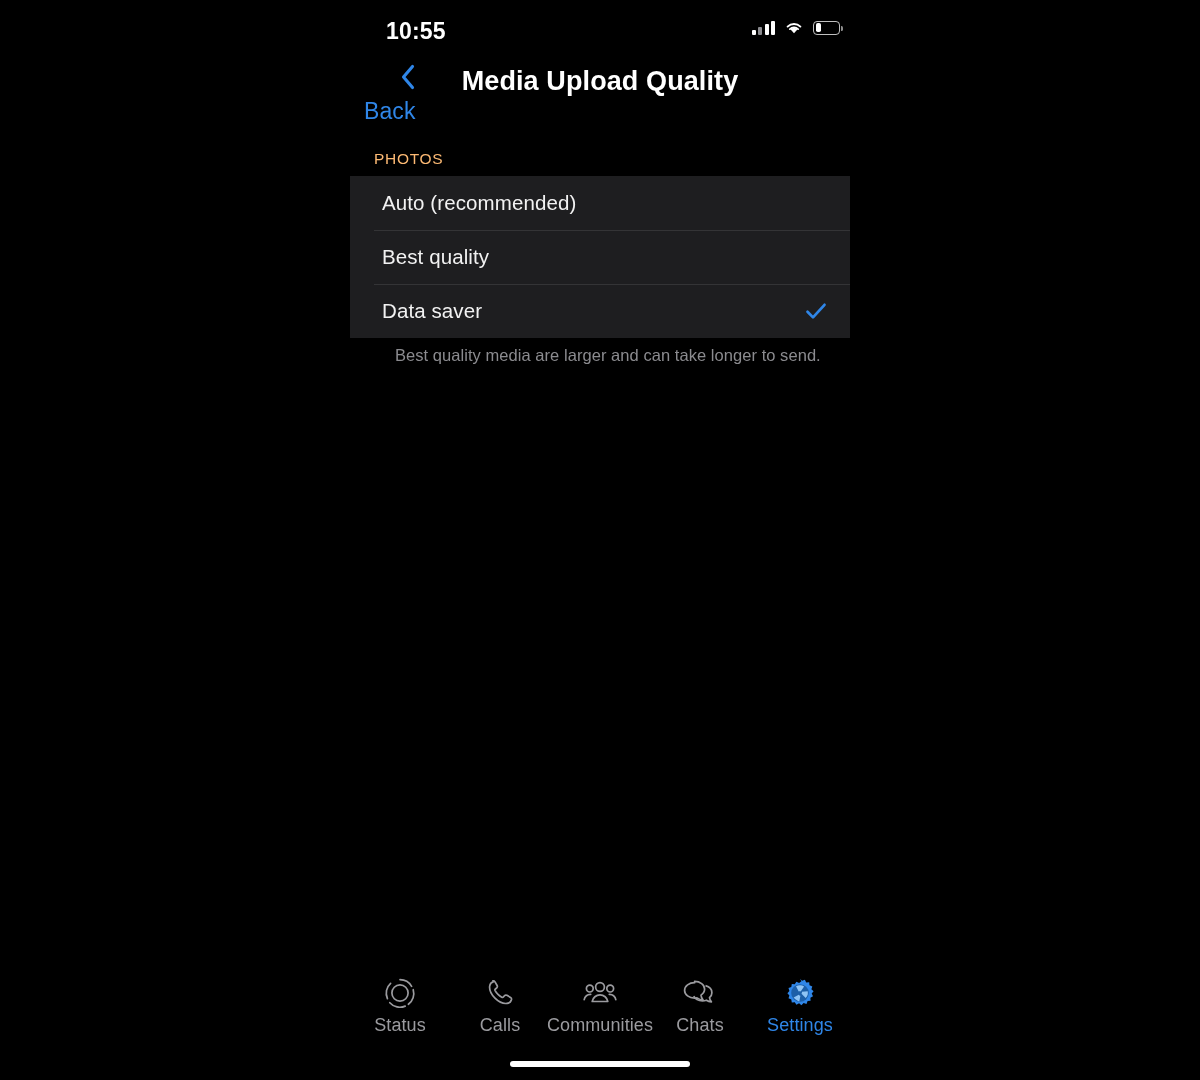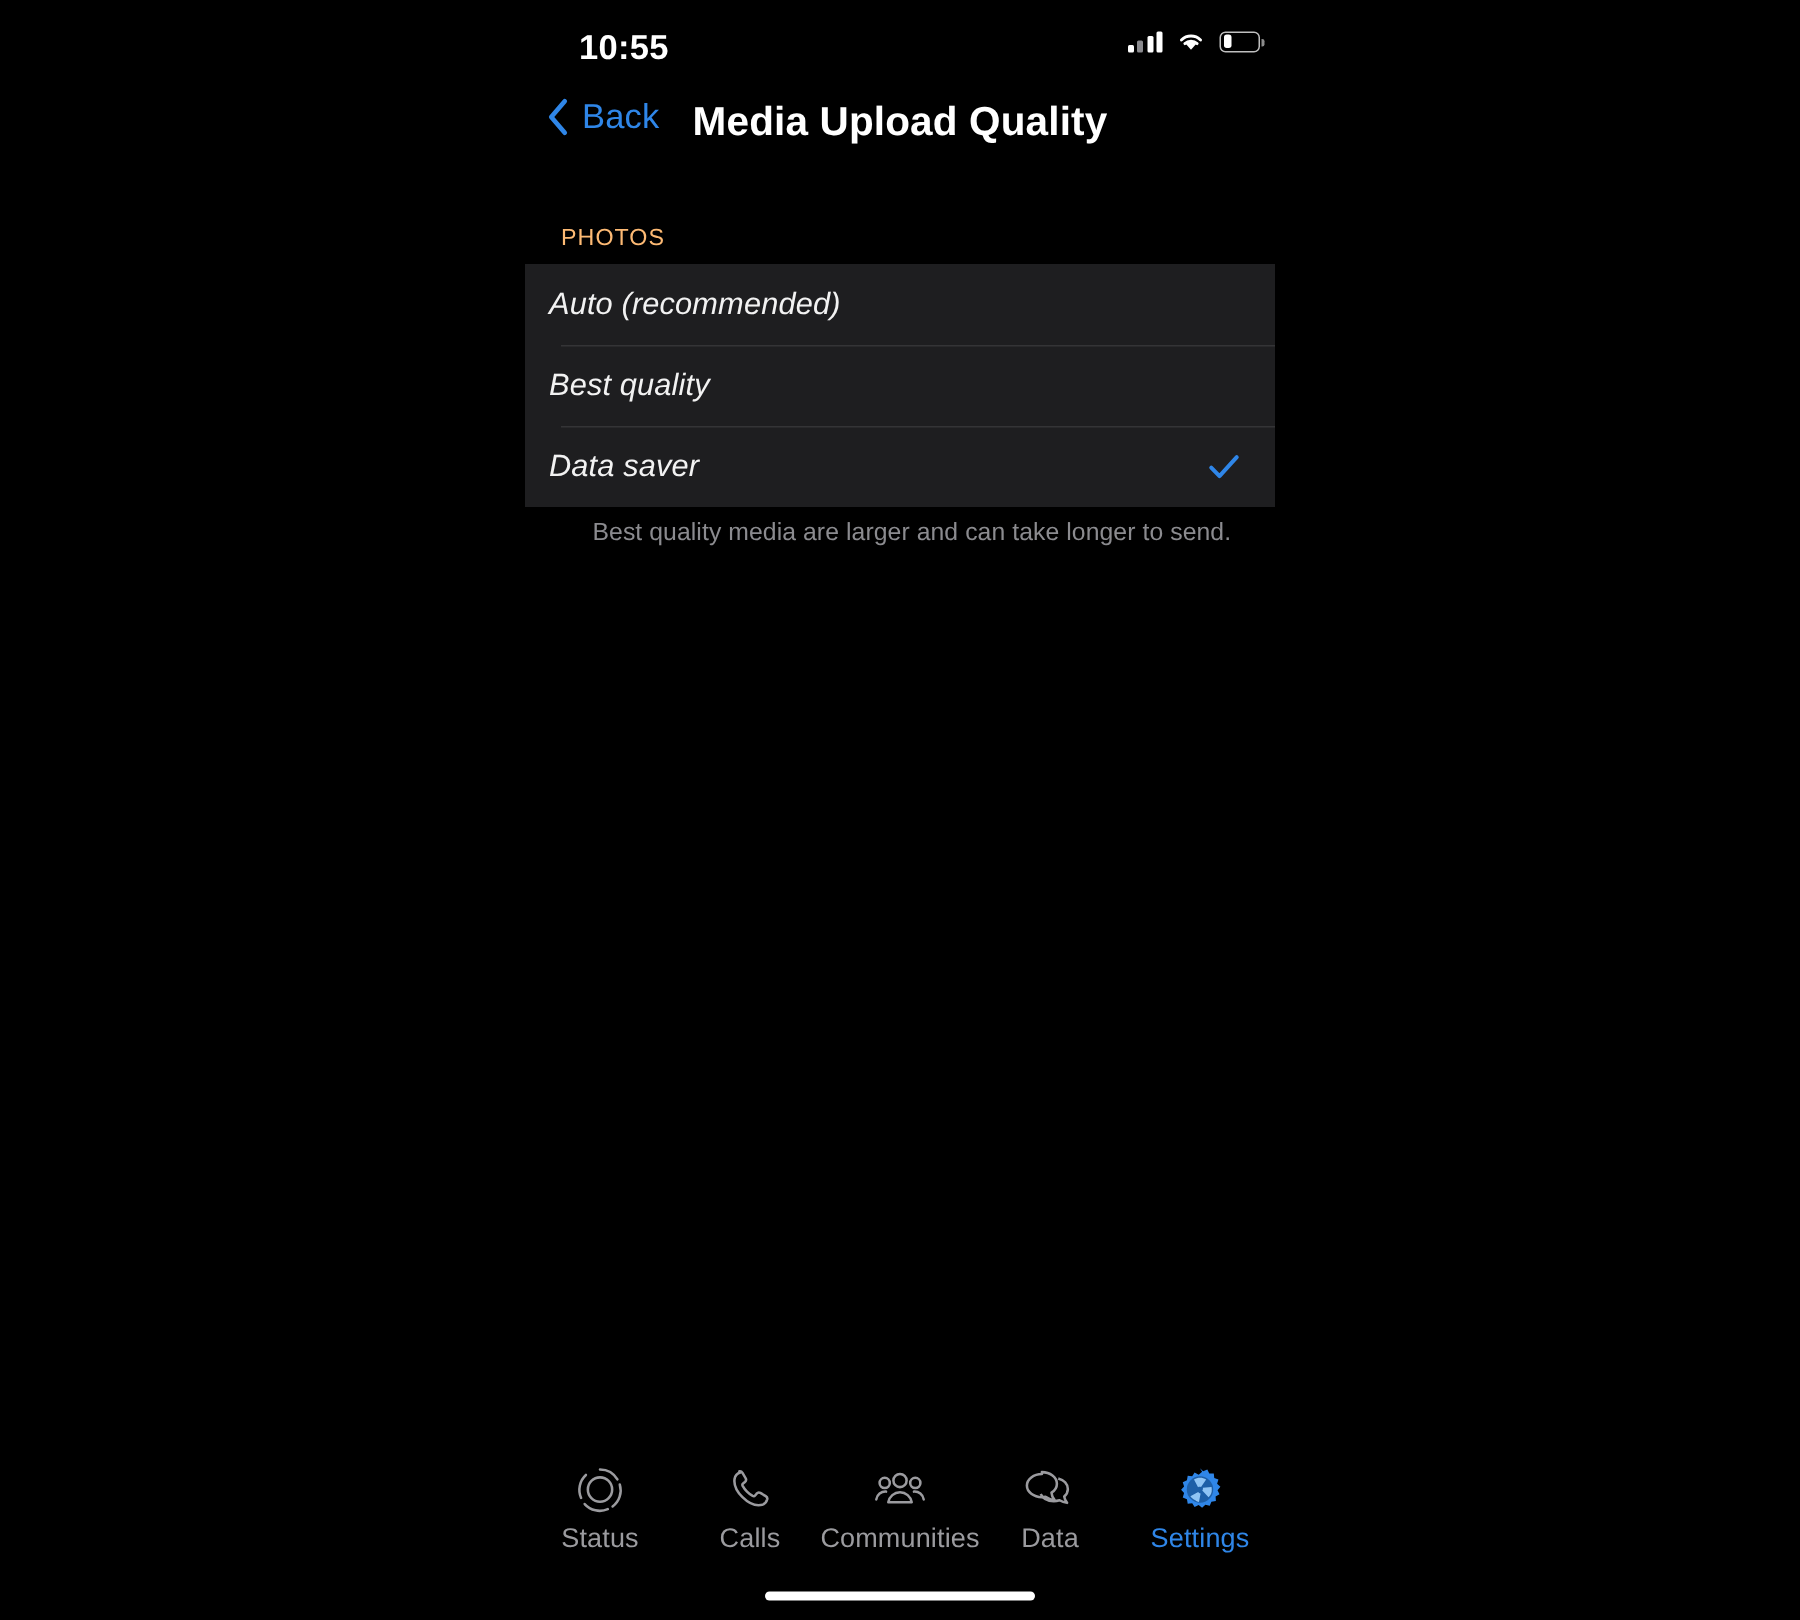--- a/index.html
+++ b/index.html
@@ -51,20 +51,21 @@
   }
 
   
   .nav-bar {
     position:absolute; left:0; top:62px; width:1200px; height:48px;
   }
   .nav-back {
     position:absolute; left:364px; top:2px;
     display:flex; align-items:flex-end; gap:8px;
     cursor:pointer;
+    flex-direction:column;
   }
   .nav-back .chev { width:16px; height:26px; display:block; }
   .nav-back-label {
     font-size:23px; color:#2f86e8; letter-spacing:0.1px;
   }
   .nav-title {
     position:absolute; left:0; top:4px; width:1200px;
     text-align:center;
     font-size:27px; font-weight:bold; color:#fff;
     letter-spacing:0.1px;
@@ -78,23 +79,22 @@
   .list-group {
     position:absolute; left:350px; top:176px;
     width:500px;
     background:#1e1e20;
     overflow:hidden;
   }
   .list-row {
     position:relative;
     height:54px;
     display:flex; align-items:center;
-    padding-left:16px; padding-right:22px;
+    padding-left:32px; padding-right:22px;
     cursor:pointer;
-    font-style:italic;
   }
   .list-row + .list-row::before {
     content:""; position:absolute; left:24px; right:0; top:0;
     height:1px; background:#343436;
   }
   .row-label {
     font-size:20.5px; color:#f2f2f2; letter-spacing:0.1px;
     flex:1;
   }
   .row-check { width:24px; height:24px; flex:none; }
@@ -239,21 +239,21 @@
 
     <div class="tab-item">
       <div class="tab-icon">
         <svg width="34" height="28" viewBox="0 0 34 28">
           <g stroke="#9b9b9f" stroke-width="1.7" fill="none" stroke-linejoin="round">
             <path d="M22.5 6.6 c3.8 1 6.4 3.8 6.4 7.1 0 1.9 -0.9 3.7 -2.4 5 0.2 1.6 0.9 3 1.9 4.2 -1.9 -0.2 -3.6 -0.8 -5 -1.7 -1.2 0.4 -2.5 0.6 -3.9 0.6 -4 0 -7.4 -2 -8.7 -4.8"></path>
             <path d="M11.6 2.4 c5.5 0 10 3.4 10 7.7 0 2.4 -1.4 4.6 -3.6 6 0.1 1.9 0.9 3.6 2.1 5 -2.3 -0.2 -4.4 -1 -6.1 -2.2 -0.8 0.1 -1.6 0.2 -2.4 0.2 -5.5 0 -10 -3.4 -10 -7.7 0 -4.3 4.5 -7.7 10 -7.7 z"></path>
           </g>
         </svg>
       </div>
-      <span class="tab-label">Data</span>
+      <span class="tab-label">Chats</span>
     </div>
 
     <div class="tab-item active">
       <div class="tab-icon">
         <svg width="32" height="32" viewBox="0 0 32 32">
           <g fill="#2f86e8">
             <path d="M16 1.8 l2.1 2.0 2.8 -1.1 1.3 2.7 3.0 -0.1 0.3 3.0 2.8 1.1 -0.9 2.8 2.2 2.0 -1.9 2.3 1.3 2.7 -2.6 1.5 0.2 3.0 -3.0 0.4 -1.1 2.8 -2.9 -0.8 -2.2 2.1 -2.3 -1.9 -2.7 1.4 -1.6 -2.5 -3.0 0.3 -0.5 -3.0 -2.8 -1.2 0.9 -2.9 -2.0 -2.2 2.0 -2.2 -0.9 -2.9 2.8 -1.2 0.5 -3.0 3.0 0.3 1.6 -2.5 2.7 1.4 2.3 -1.9z"></path>
           </g>
           <circle cx="16" cy="16" r="8.8" fill="#1d5fa8"></circle>
           <g fill="#8fc4f5">

